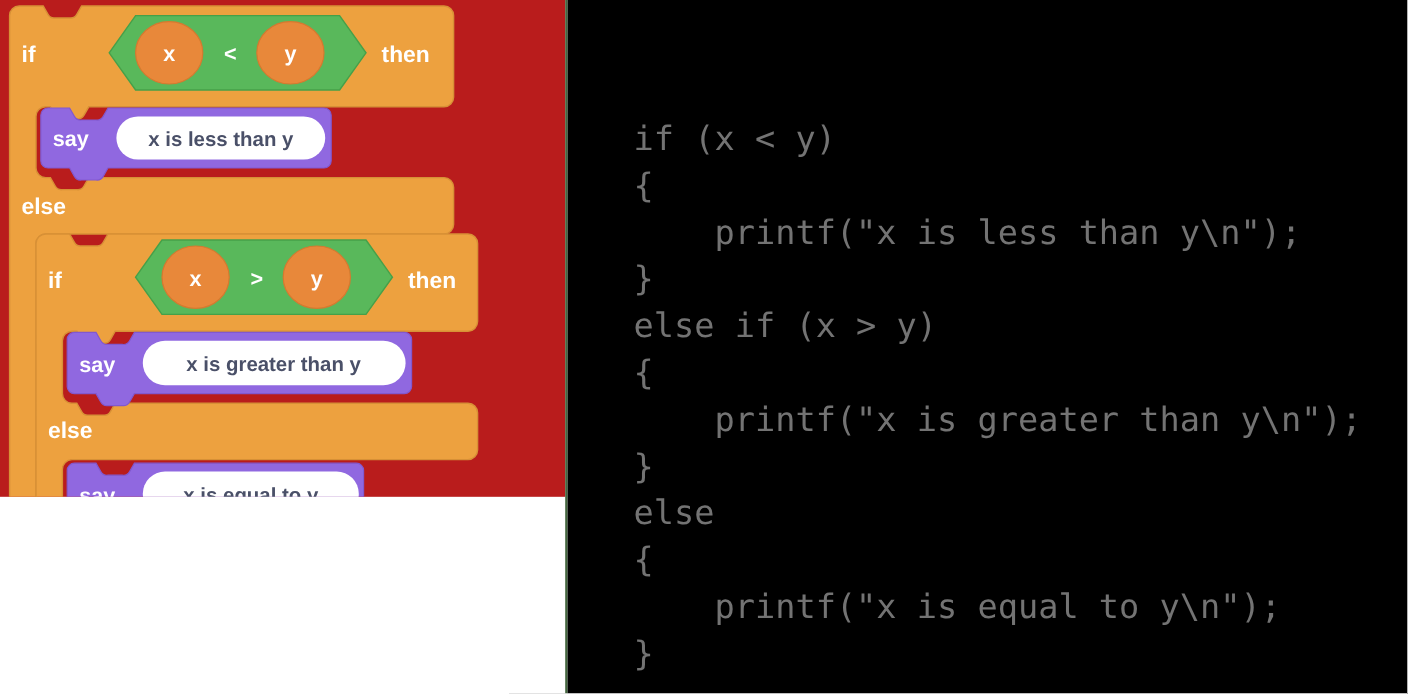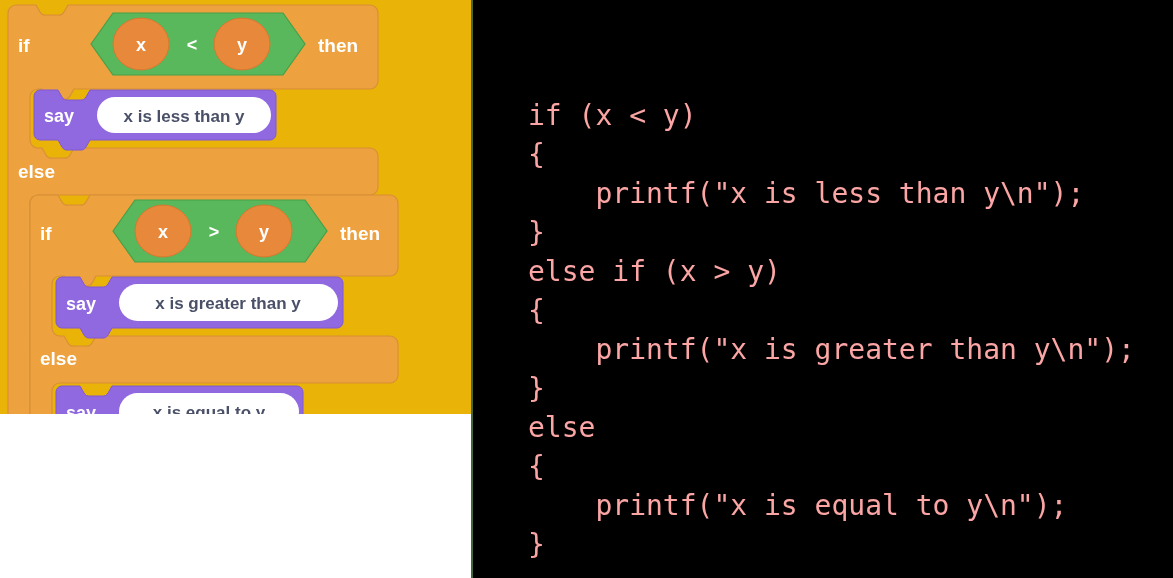--- a/index.html
+++ b/index.html
@@ -18,21 +18,21 @@
     overflow: hidden;
     background: #ffffff;
   }
   
   #blocks-panel {
     position: absolute;
     left: 0;
     top: 0;
     width: 471px;
     height: 414px;
-    background: #eab308;
+    background: #b91c1c;
     overflow: hidden;
   }
   #blocks-svg {
     position: absolute;
     left: 0;
     top: 0;
   }
   .blk-label {
     font-family: "Liberation Sans", sans-serif;
     font-weight: bold;
@@ -61,21 +61,21 @@
     height: 578px;
     background: #000000;
     overflow: hidden;
   }
   #code-block {
     position: absolute;
     left: 55px;
     top: 96px;
     margin: 0;
     padding: 0;
-    color: #fca5a5;
+    color: #737373;
     font-family: "DejaVu Sans Mono", monospace;
     font-size: 28px;
     line-height: 39px;
     white-space: pre;
     letter-spacing: 0px;
   }
 </style>
 </head>
 <body>
 

